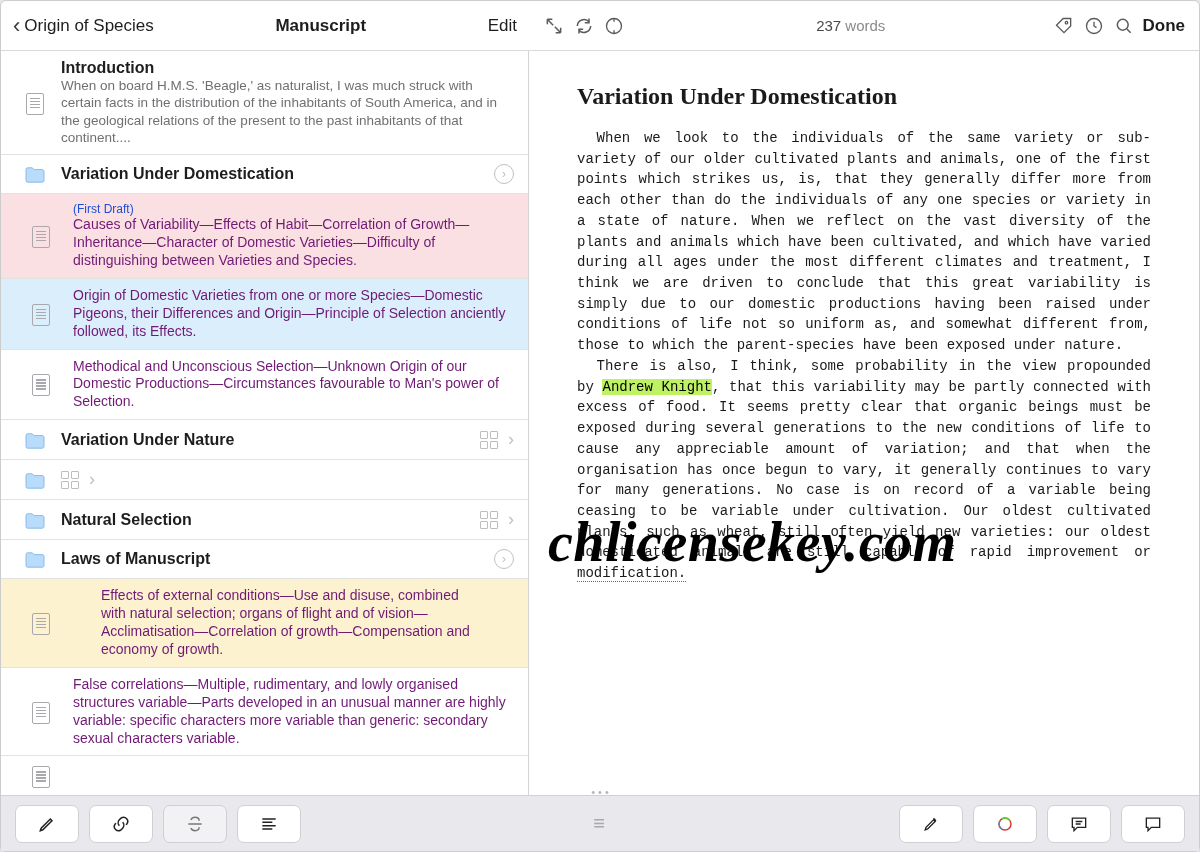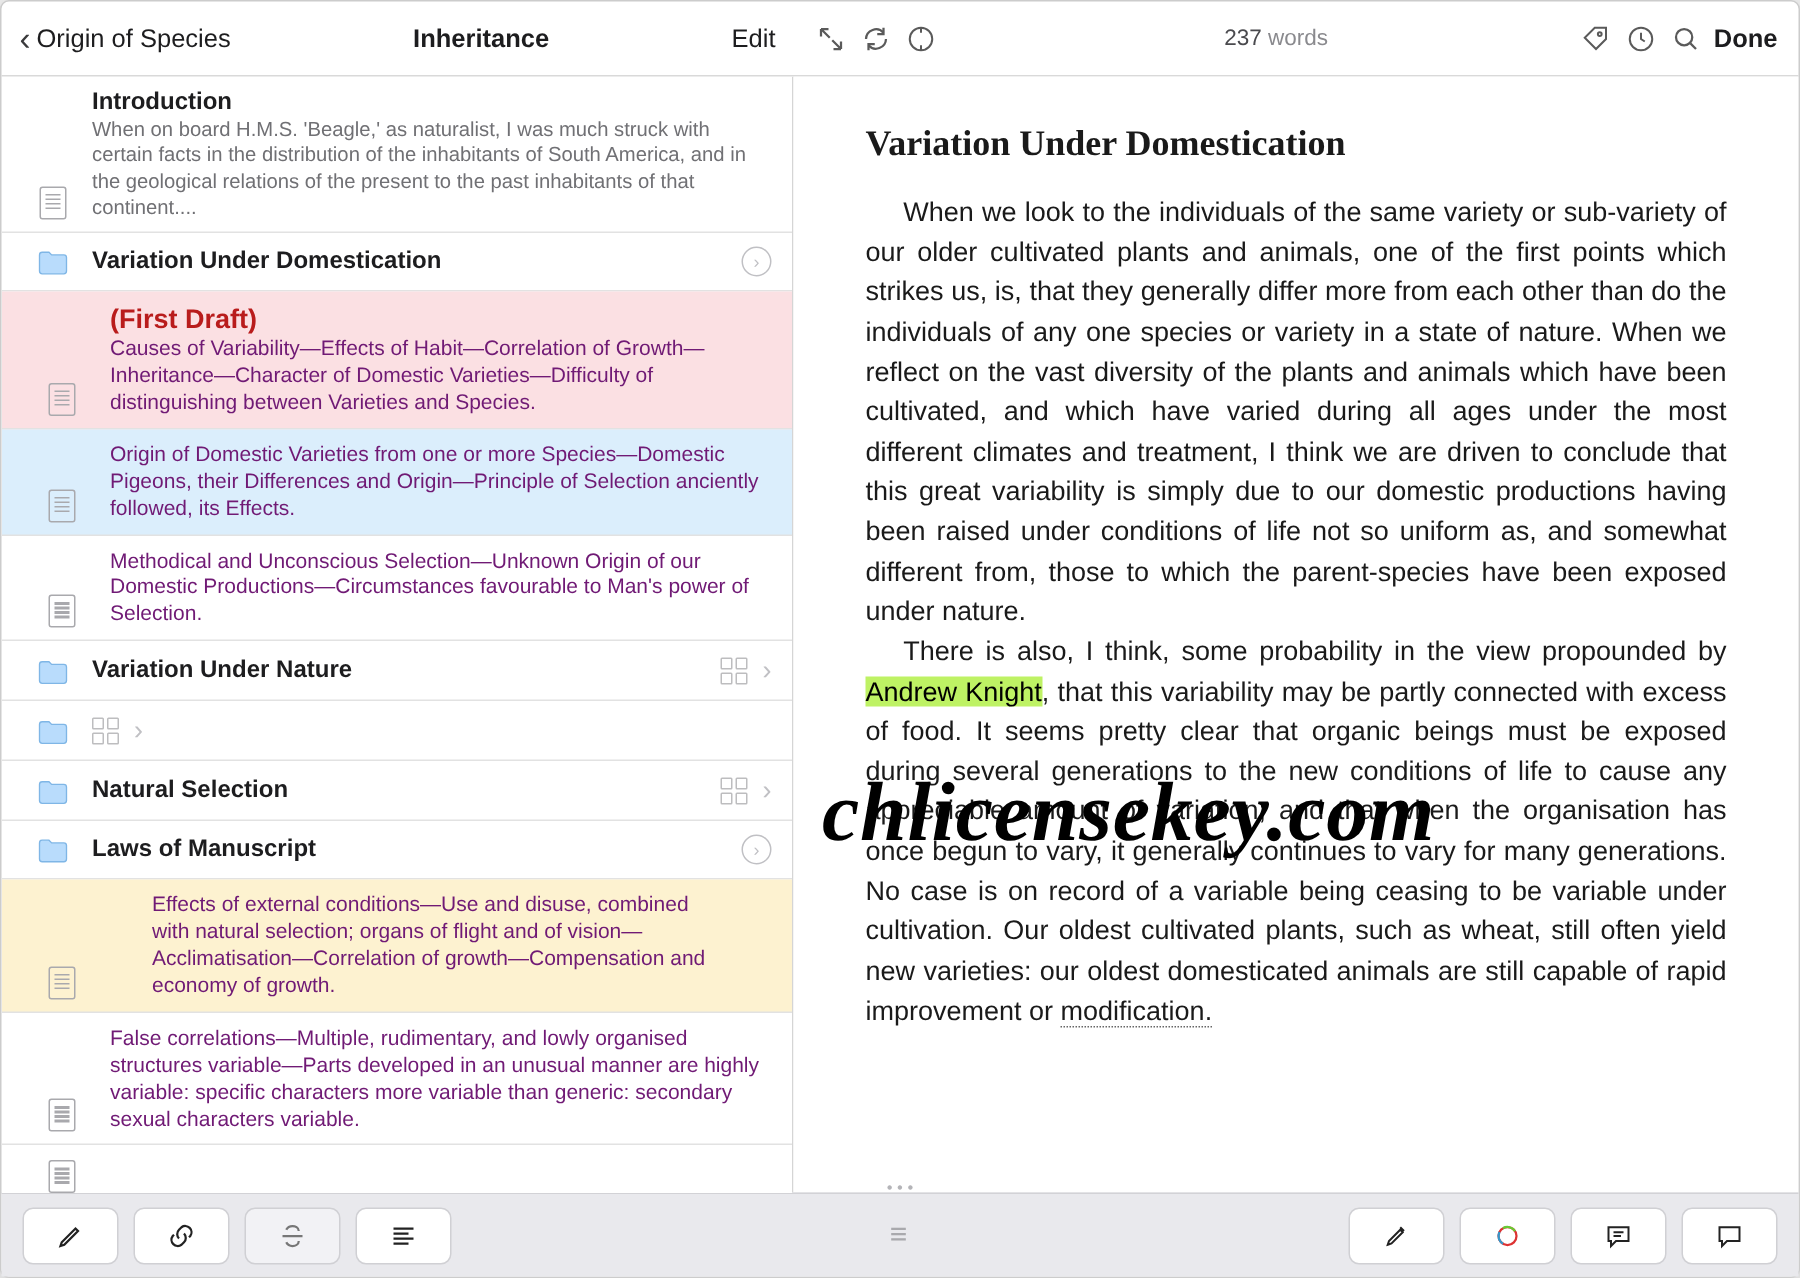--- a/index.html
+++ b/index.html
@@ -18,45 +18,45 @@
 .tb-right-group { display: flex; align-items: center; gap: 8px; }
 .tb-icon { width: 22px; height: 22px; display: inline-flex; align-items: center; justify-content: center; color: #5a5a5a; }
 .wordcount { color: #8a8a8e; font-size: 15px; }
 .wordcount b { color: #4a4a4e; font-weight: 500; margin-left: 24px; }
 .done-btn { font-weight: 600; font-size: 17px; color: #1d1d1f; }
 
 .main { flex: 1; display: flex; overflow: hidden; }
 .outline { width: 528px; overflow-y: auto; border-right: 1px solid #d5d5d5; background: #fff; }
 .docview { flex: 1; overflow: auto; background: #fff; padding: 32px 48px; position: relative; }
 
-.row { display: flex; align-items: flex-end; padding: 8px 14px 8px 8px; border-bottom: 1px solid #e2e2e2; }
+.row { display: flex; align-items: center; padding: 8px 14px 8px 8px; border-bottom: 1px solid #e2e2e2; }
 .row.folder-row { align-items: center; padding-top: 9px; padding-bottom: 9px; }
 .row .iconcell { width: 52px; display: flex; justify-content: center; padding-top: 2px; flex: none; }
 .row.sub .iconcell { width: 64px; justify-content: center; }
 .row .content { flex: 1; min-width: 0; }
 .row .tail { display: flex; align-items: center; gap: 10px; color: #bdbdbf; }
 .row .title { font-size: 16px; font-weight: 600; color: #1d1d1f; }
 .row .textline { font-size: 13.5px; color: #707074; line-height: 1.28; }
 .row .textline.sub { font-size: 14px; color: #701a75; }
-.row .smalltitle { font-size: 18px; color: #b91c1c; font-weight: bold; }
+.row .smalltitle { font-size: 12px; color: #1d4ed8; }
 
 .hl-pink { background: #fbe0e3; }
 .hl-blue { background: #dbeefc; }
 .hl-yellow { background: #fdf2d0; gap: 28px; }
 
 .folder-icon { width: 22px; height: 18px; }
 .doc-icon { width: 18px; height: 22px; border: 1.5px solid #a9a9ad; border-radius: 2px; position: relative; }
 .doc-icon::after { content: ""; position: absolute; left: 3px; right: 3px; top: 4px; height: 1.4px; background: #a9a9ad; box-shadow: 0 3px 0 #a9a9ad, 0 6px 0 #a9a9ad, 0 9px 0 #a9a9ad; }
 .chev { font-size: 18px; color: #c0c0c4; }
 .grid4 { display: inline-grid; grid-template-columns: 8px 8px; grid-template-rows: 8px 8px; gap: 2px; }
 .grid4 span { border: 1.3px solid #bdbdbf; border-radius: 1px; }
 .circ-chev { width: 20px; height: 20px; border: 1.4px solid #c0c0c4; border-radius: 50%; display: inline-flex; align-items: center; justify-content: center; font-size: 12px; color: #c0c0c4; }
 
 .doc-title { font-family: Georgia, "Times New Roman", serif; font-size: 24px; font-weight: 700; color: #1a1a1a; margin-bottom: 18px; }
-.doc-body { font-family: Liberation Sans, sans-serif; font-size: 18px; color: #1a1a1a; line-height: 1.48; text-align: justify; }
+.doc-body { font-family: Liberation Mono, monospace; font-size: 14px; color: #1a1a1a; line-height: 1.48; text-align: justify; }
 .doc-body p { margin-bottom: 0; }
 .indent { text-indent: 1.4em; }
 mark { background: #bef264; }
 .link { border-bottom: 1px dotted #666; }
 
 .watermark { position: absolute; left: 548px; top: 510px; font-family: "Brush Script MT", cursive; font-style: italic; font-weight: 700; font-size: 56px; color: #000; letter-spacing: 0.5px; pointer-events: none; }
 
 .bottombar { height: 56px; background: #e9e9ed; border-top: 1px solid #d2d2d6; display: flex; align-items: center; padding: 0 14px; gap: 10px; position: relative; }
 .btn { background: #fff; border: 1px solid #d0d0d4; border-radius: 7px; width: 64px; height: 38px; display: inline-flex; align-items: center; justify-content: center; color: #333; }
 .btn svg, .tb-icon svg { display: block; }
@@ -68,21 +68,21 @@
 <body>
 
 <div class="app">
 
   <div class="topbar">
     <div class="topbar-left">
       <div class="back-btn">
         <span class="back-chevron">‹</span>
         <span>Origin of Species</span>
       </div>
-      <div class="title-center">Inheritance</div>
+      <div class="title-center">Manuscript</div>
       <div class="edit-btn">Edit</div>
     </div>
     <div class="topbar-right">
       <div class="tb-right-group">
         <span class="tb-icon">
           <svg width="20" height="20" viewBox="0 0 24 24" fill="none" stroke="currentColor" stroke-width="1.8">
               <path d="M4 4 L11 11 M4 4 H10 M4 4 V10 M20 20 L13 13 M20 20 H14 M20 20 V14"></path>
             </svg>
         </span>
         <span class="tb-icon">

